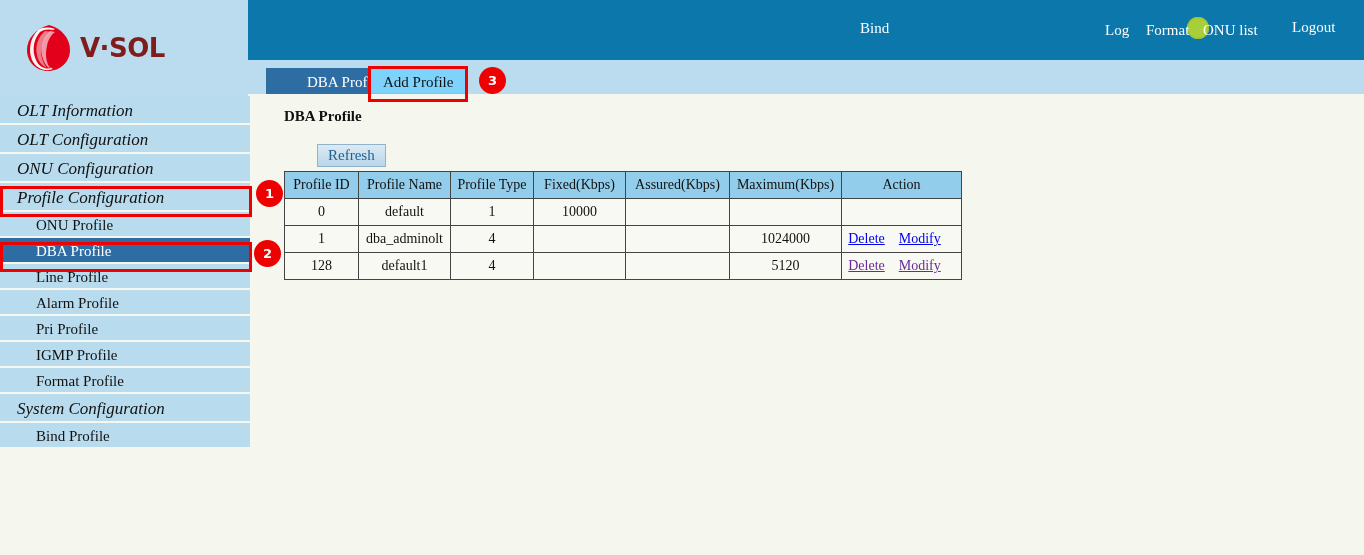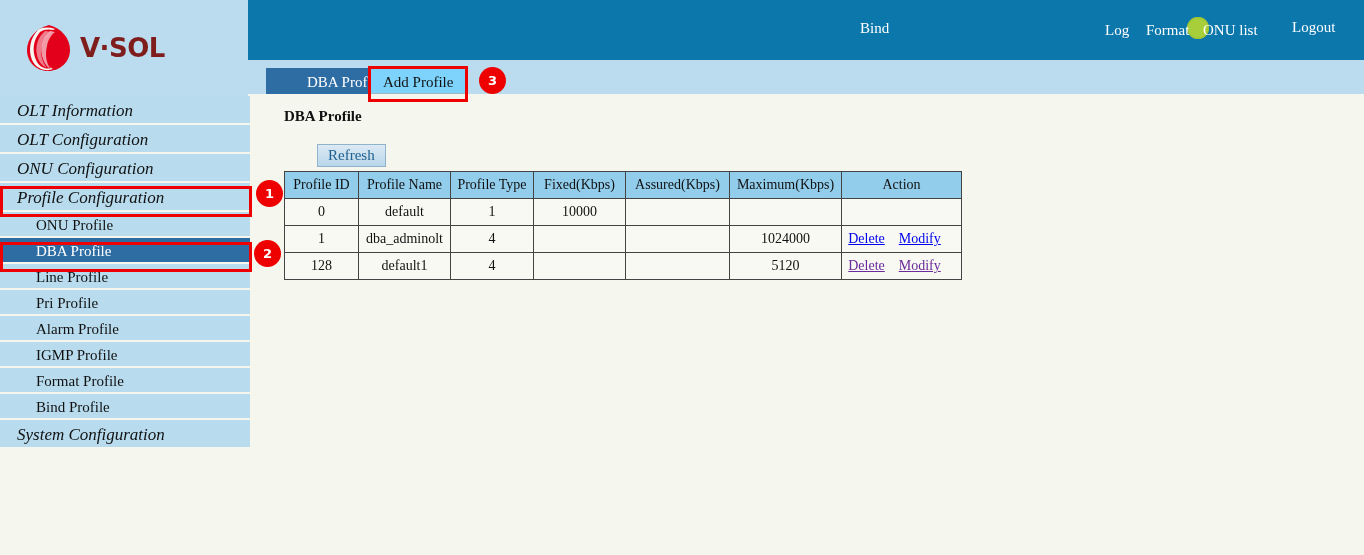--- a/index.html
+++ b/index.html
@@ -334,26 +334,26 @@
 </div>
 
 <div id="sidebar">
   <div class="nav-item top">OLT Information</div>
   <div class="nav-item top">OLT Configuration</div>
   <div class="nav-item top">ONU Configuration</div>
   <div class="nav-item top">Profile Configuration</div>
   <div class="nav-item sub">ONU Profile</div>
   <div class="nav-item sub active">DBA Profile</div>
   <div class="nav-item sub">Line Profile</div>
+  <div class="nav-item sub">Alarm Profile</div>
   <div class="nav-item sub">Pri Profile</div>
-  <div class="nav-item sub">Alarm Profile</div>
   <div class="nav-item sub">IGMP Profile</div>
   <div class="nav-item sub">Format Profile</div>
+  <div class="nav-item top">System Configuration</div>
   <div class="nav-item sub">Bind Profile</div>
-  <div class="nav-item top">System Configuration</div>
 </div>
 <div id="sidebar-end"></div>
 
 <div id="content">
 
   <div id="page-title">DBA Profile</div>
 
   <div id="refresh-button">Refresh</div>
 
   <div id="watermark">

